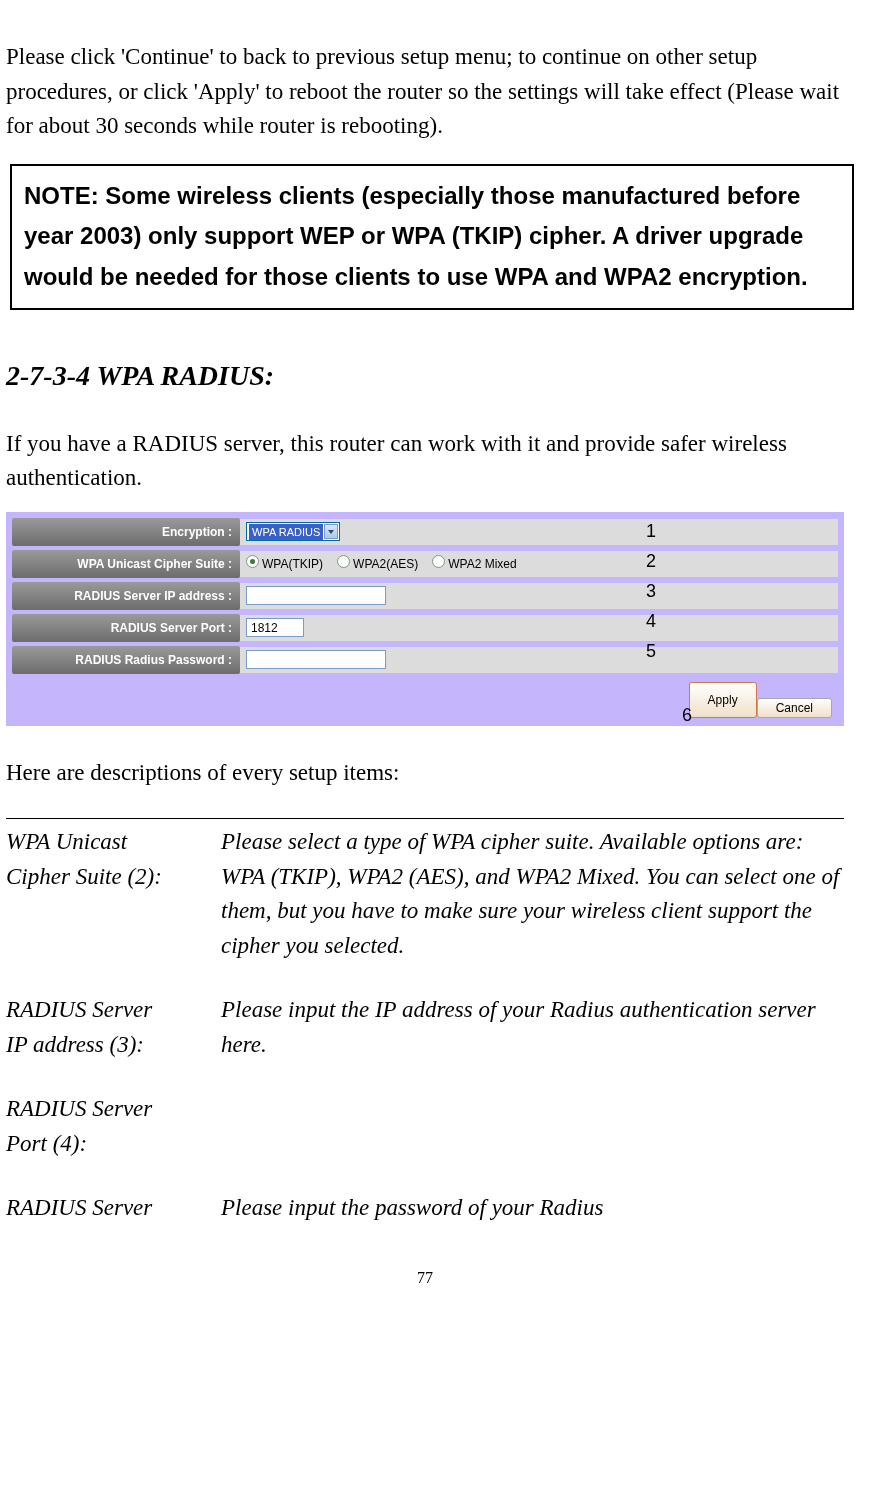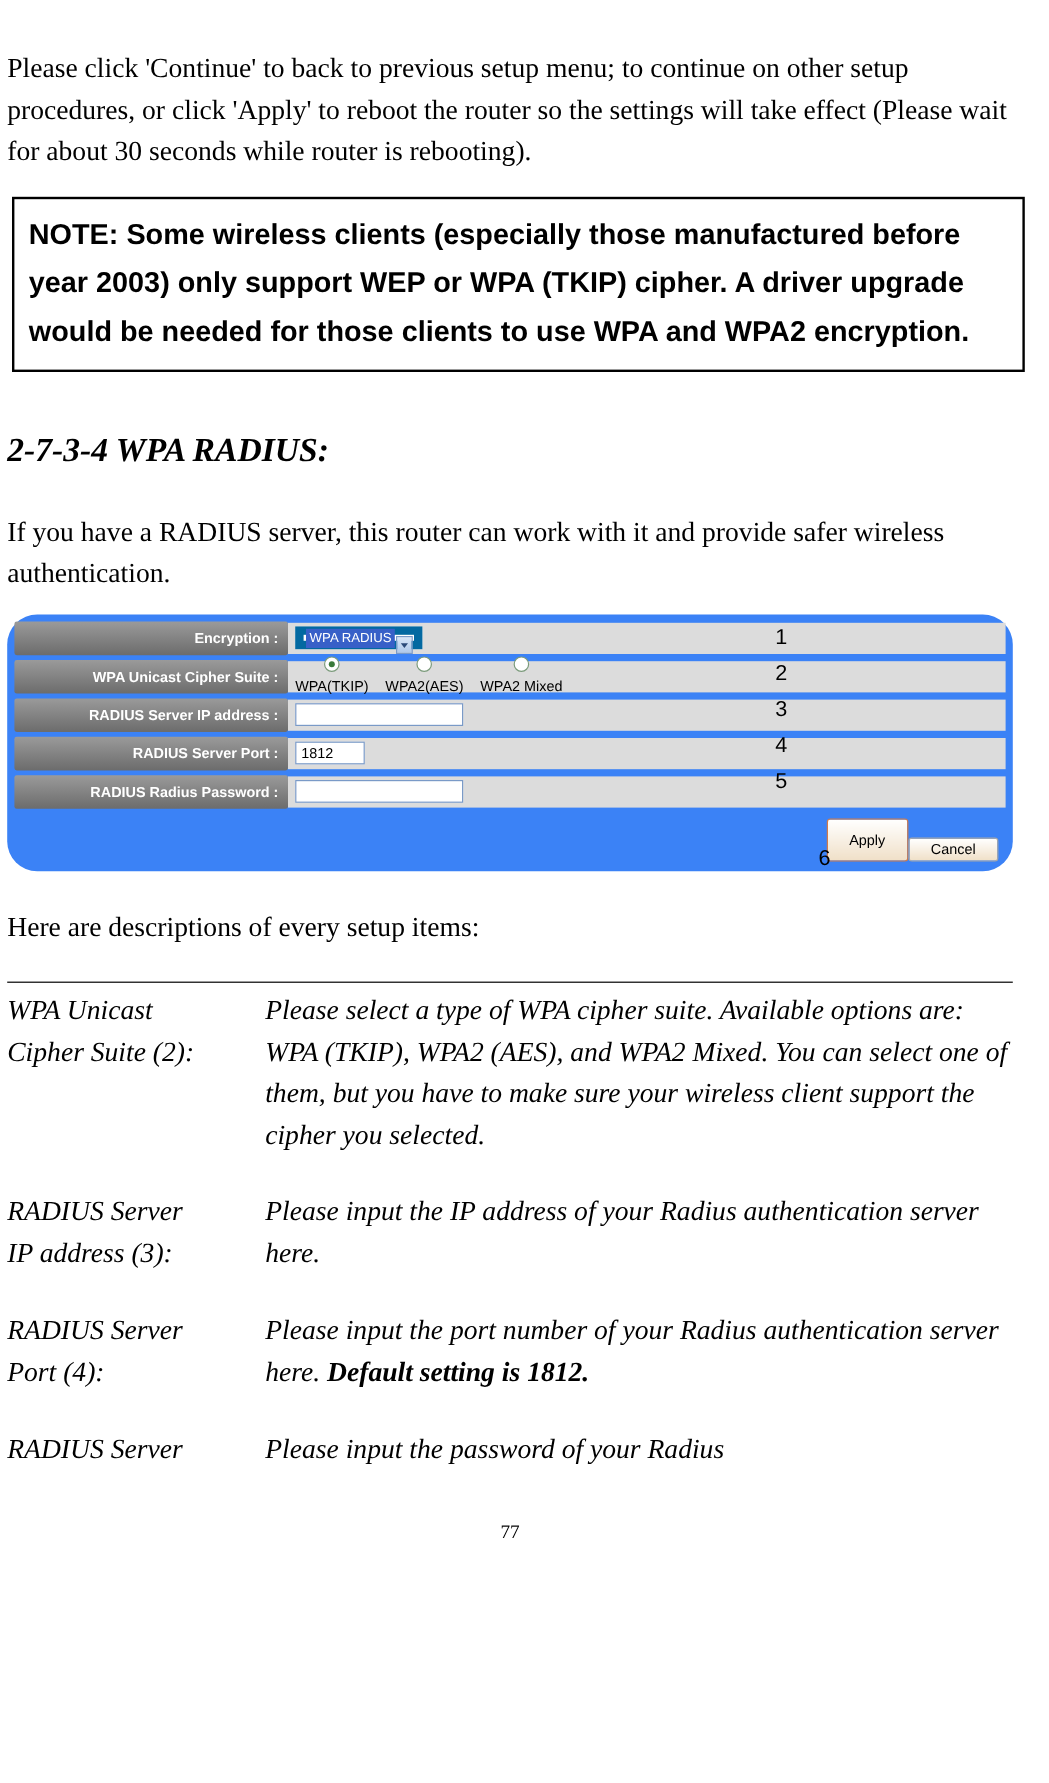--- a/index.html
+++ b/index.html
@@ -34,26 +34,25 @@
     .section-heading {
       font-style: italic;
       font-weight: bold;
       font-size: 28px;
       margin-bottom: 30px;
     }
     .section-intro {
       margin-bottom: 16px;
     }
     .router-panel {
-      background: #3b82f6;
+      background: #c4b5fd;
       padding: 6px 6px 6px 6px;
       position: relative;
       margin-bottom: 4px;
       width: 838px;
-      border-radius: 25px;
     }
     .form-row {
       display: flex;
       align-items: center;
       margin-bottom: 4px;
       position: relative;
     }
     .field-label {
       background: linear-gradient(to bottom, #9a9a9a, #6c6c6c);
       color: #fff;
@@ -73,21 +72,21 @@
       align-items: center;
       padding: 2px 6px;
       height: 26px;
       font-family: Arial, Helvetica, sans-serif;
       font-size: 12px;
       gap: 8px;
     }
     .select-box {
       font-family: Arial, Helvetica, sans-serif;
       font-size: 11px;
-      border: 7px solid #0369a1;
+      border: 1px solid #0369a1;
       background: #fff;
       padding: 1px 16px 1px 2px;
       height: 19px;
       position: relative;
       display: inline-flex;
       align-items: center;
       color: #fff;
     }
     .select-inner {
       background: #3860c8;
@@ -111,24 +110,22 @@
       border-right: 3px solid transparent;
       border-top: 4px solid #2b4a7a;
     }
     .radio-group {
       display: flex;
       gap: 14px;
       align-items: center;
     }
     .radio-item {
       display: inline-flex;
-      align-items: center;
       gap: 3px;
       font-size: 12px;
-      flex-direction: column;
     }
     .radio-circle {
       width: 13px;
       height: 13px;
       border: 1px solid #7a9a7a;
       border-radius: 50%;
       background: #fff;
       display: inline-flex;
       align-items: center;
       justify-content: center;
@@ -316,23 +313,20 @@
       <span>IP address (3):</span>
     </div>
     <div class="desc-def">Please input the IP address of your Radius authentication server here.</div>
   </div>
 
   <div class="desc-row">
     <div class="desc-term">
       <span>RADIUS Server</span><br>
       <span>Port (4):</span>
     </div>
-    <div class="desc-def">
-      <span>Please input the port number of your Radius authentication server here. </span><span class="strong-em">Default setting is 1812.</span>
-    </div>
   </div>
 
   <div class="desc-row">
     <div class="desc-term">
       <span>RADIUS Server</span>
     </div>
     <div class="desc-def">Please input the password of your Radius</div>
   </div>
 
 </div>

